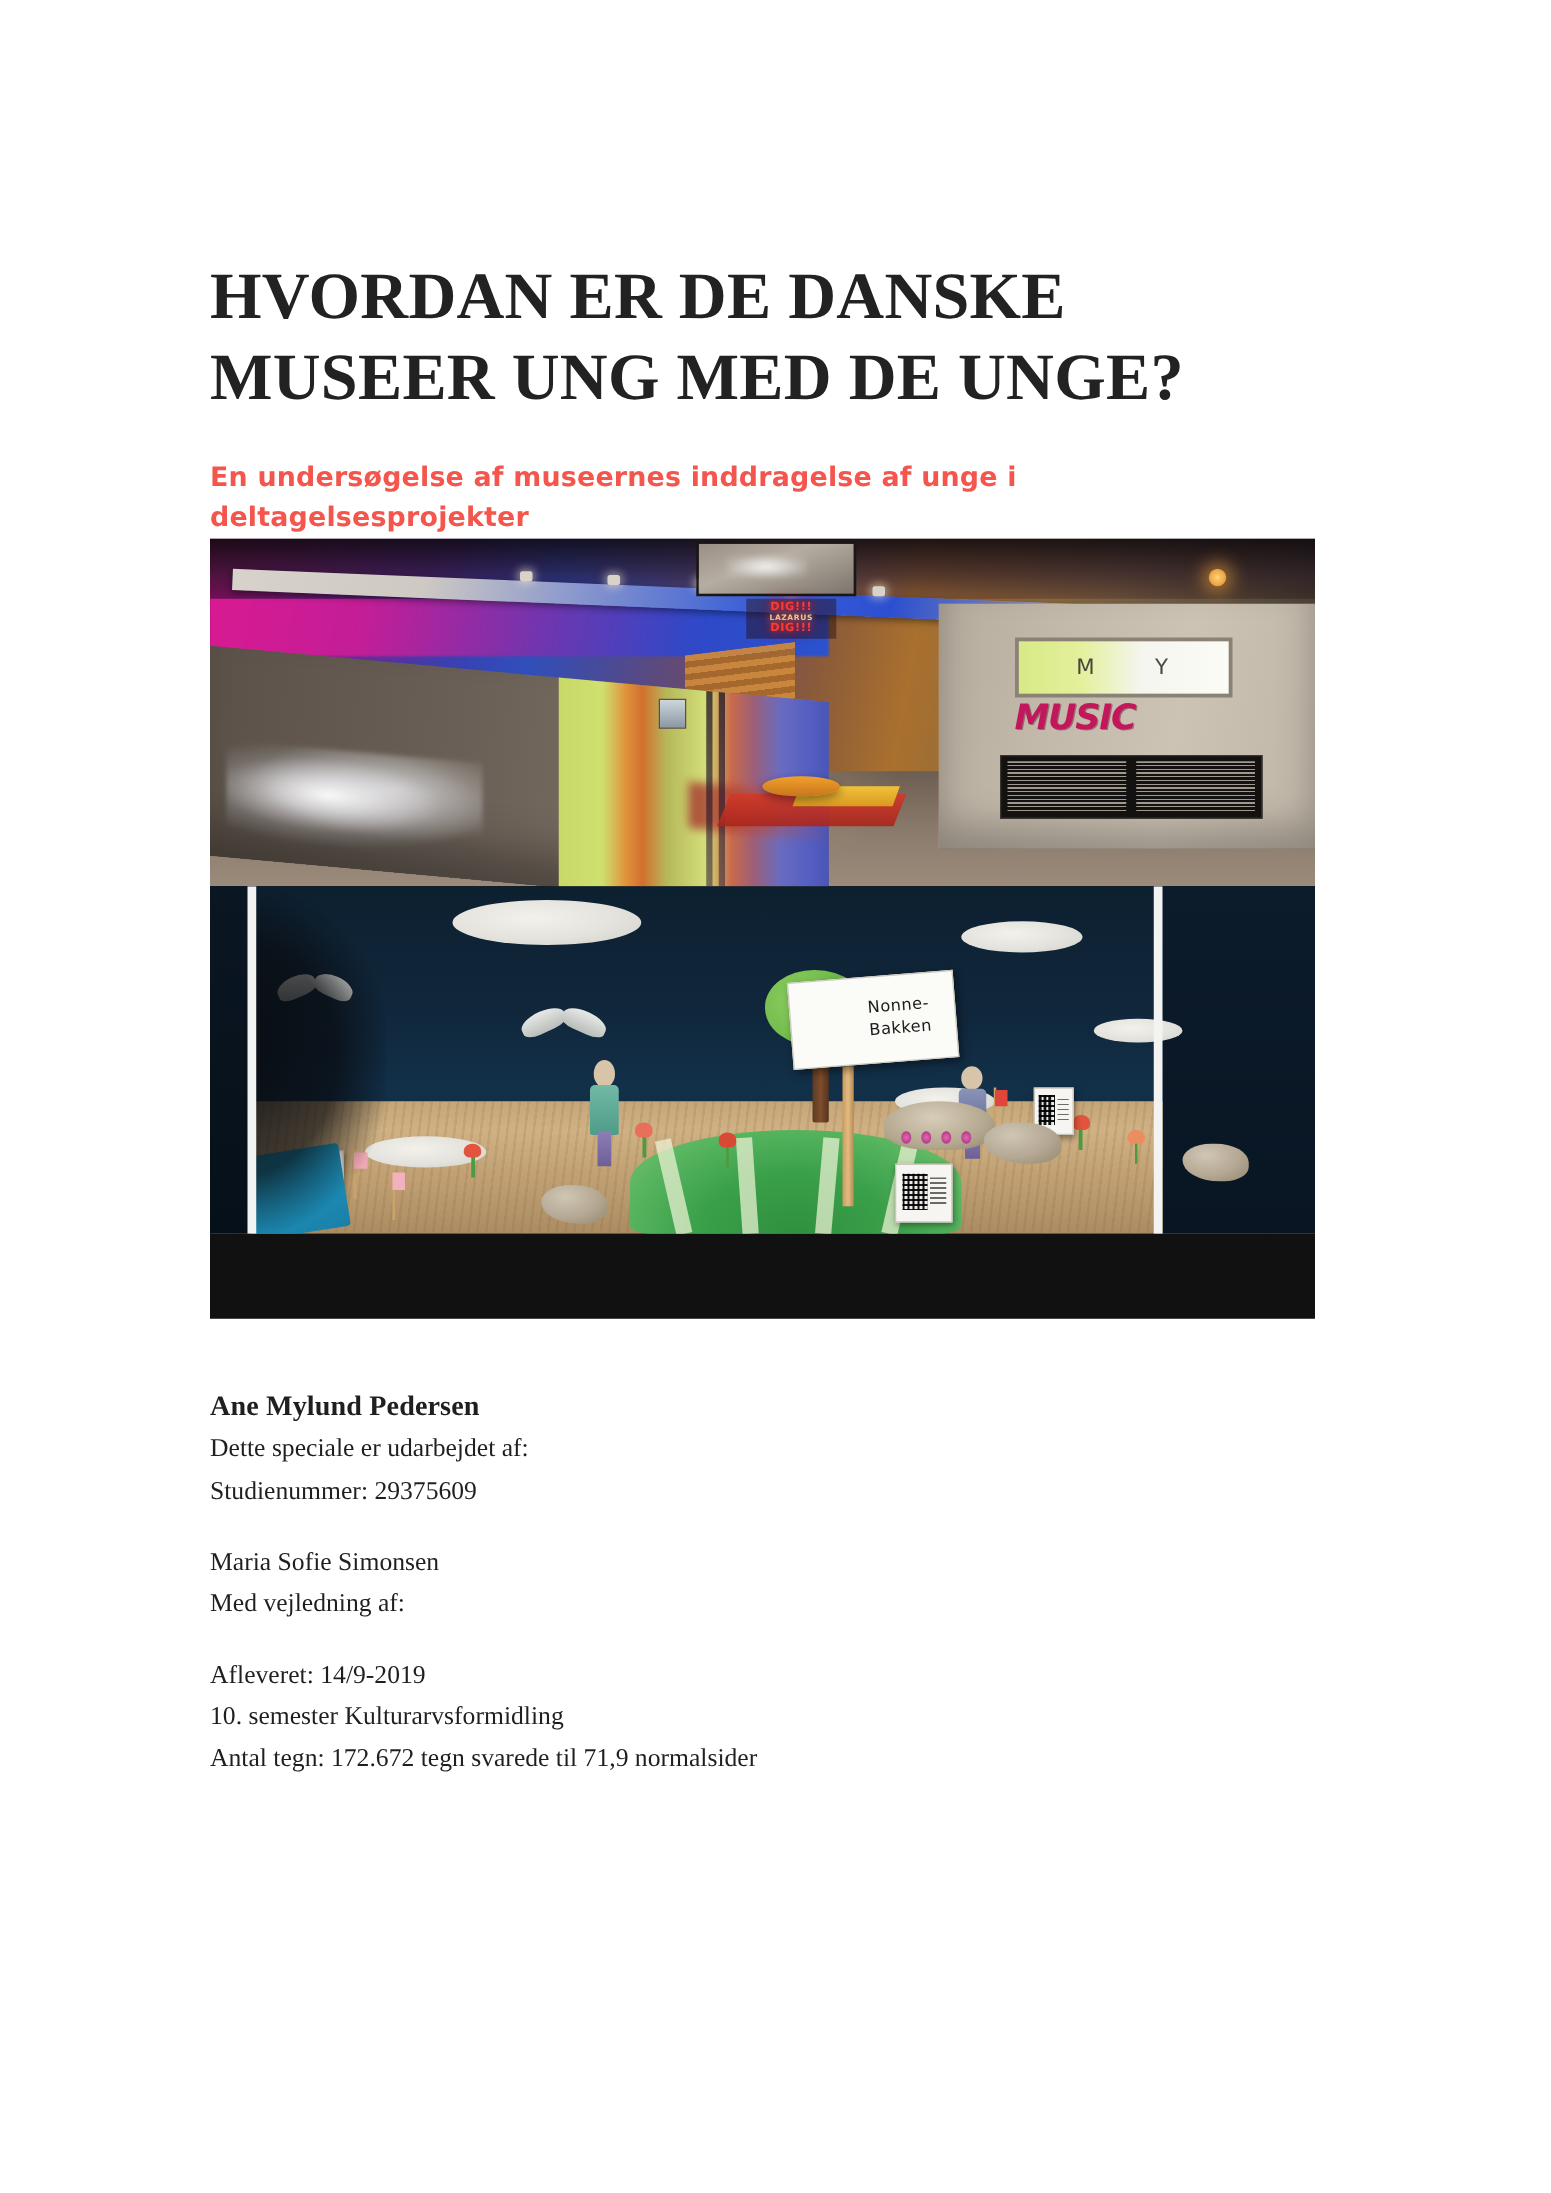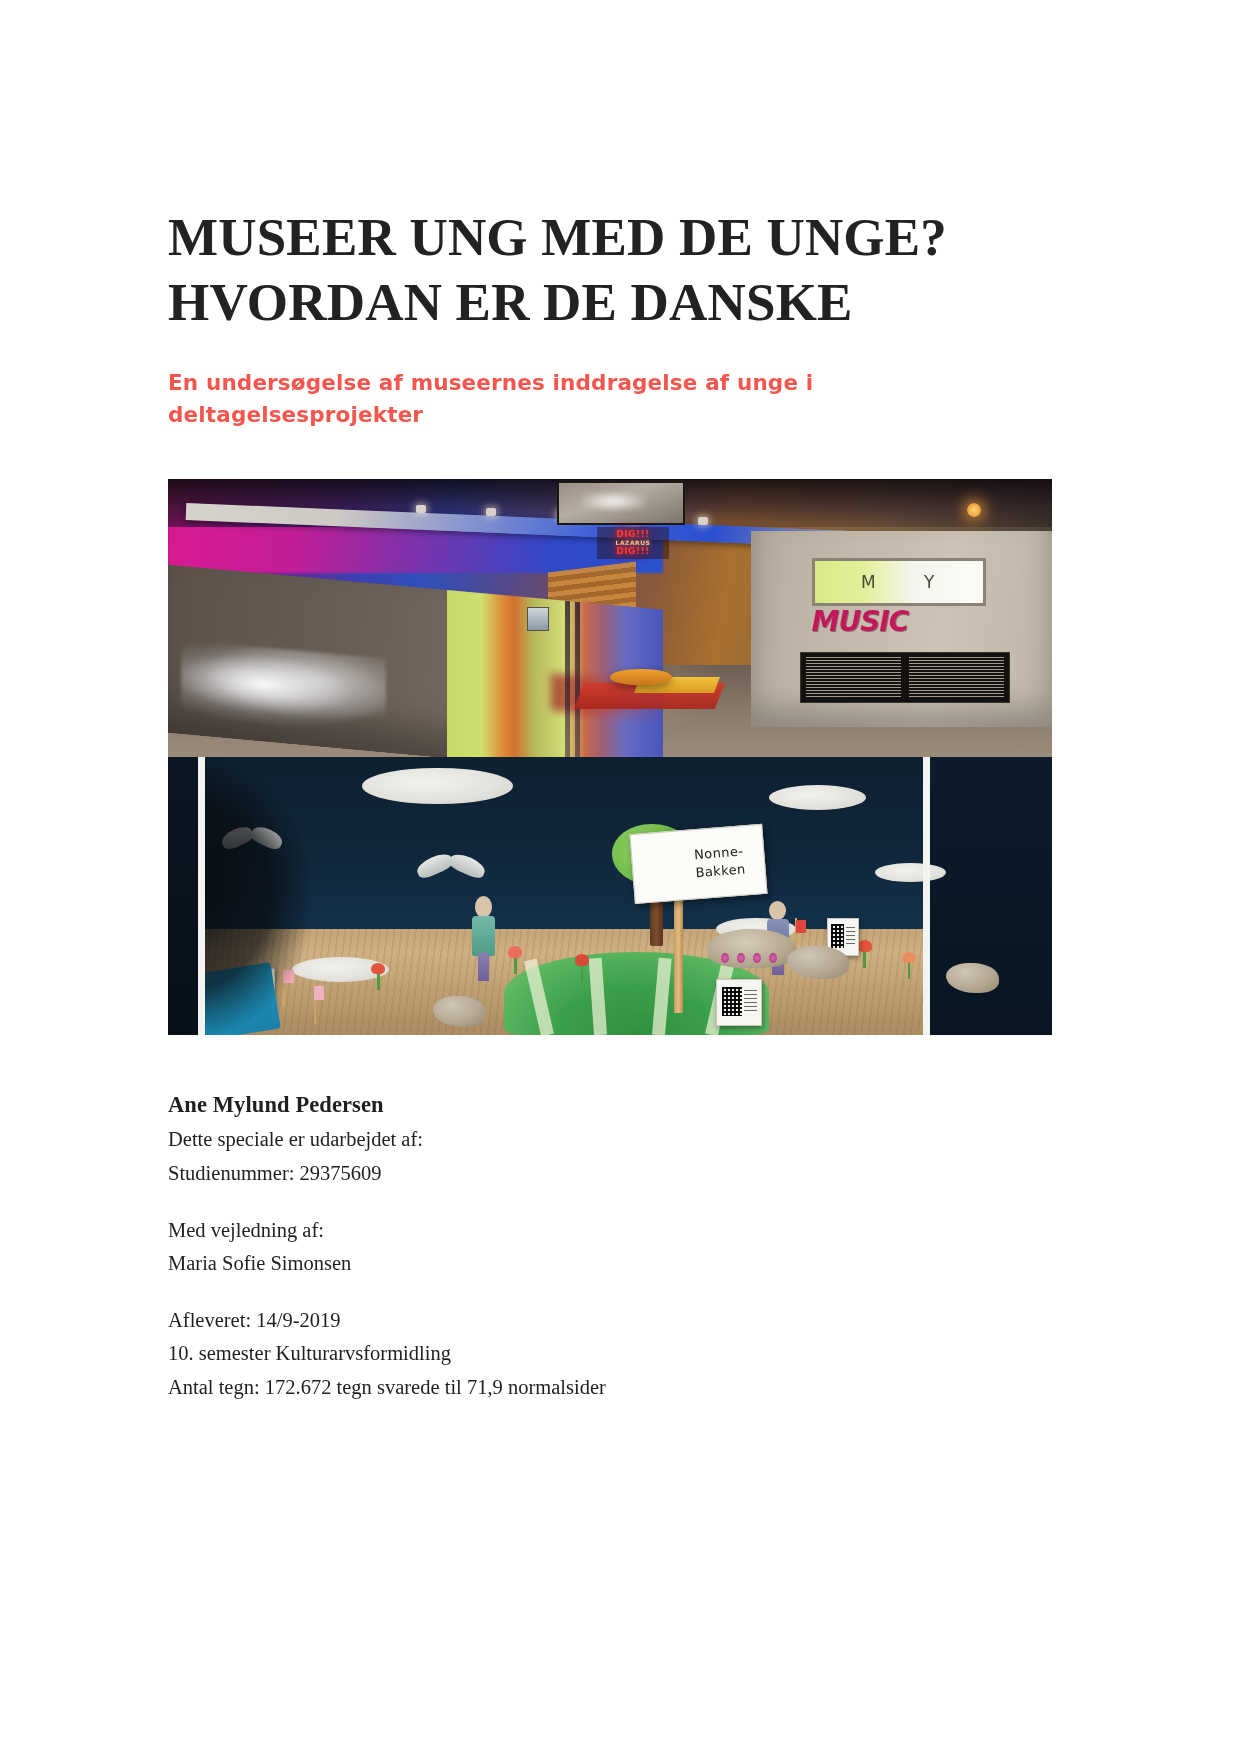--- a/index.html
+++ b/index.html
@@ -51,23 +51,22 @@
     font-size: 21.5px;
     line-height: 1.48;
     letter-spacing: 0.15px;
     color: #f4564d;
     max-width: 750px;
   }
   .sub-line { display: block; white-space: pre; }
 
   
   .figure-stack {
-    margin-top: 48px;
     width: 884px;
-    height: 556px;
+    height: 624px;
     position: relative;
     overflow: hidden;
     background: #111;
   }
   .photo {
     position: absolute;
     left: 0;
     width: 884px;
     overflow: hidden;
   }
@@ -402,22 +401,22 @@
   .colophon .line { display: block; white-space: pre; }
   .colophon .author-name { font-weight: 700; font-size: 22.5px; letter-spacing: .1px; }
 </style>
 </head>
 <body>
 
 <div class="page">
   <div class="content">
 
     <h1 class="doc-title">
+      <span class="title-line">HVORDAN ER DE DANSKE</span>
       <span class="title-line">MUSEER UNG MED DE UNGE?</span>
-      <span class="title-line">HVORDAN ER DE DANSKE</span>
     </h1>
 
     <h2 class="doc-subtitle">
       <span class="sub-line">En undersøgelse af museernes inddragelse af unge i</span>
       <span class="sub-line">deltagelsesprojekter</span>
     </h2>
 
     <div class="figure-stack">
 
       <div class="photo photo-top">
@@ -574,22 +573,22 @@
 
     <div class="colophon">
 
       <div class="group">
         <span class="line author-name">Ane Mylund Pedersen</span>
         <span class="line">Dette speciale er udarbejdet af:</span>
         <span class="line">Studienummer: 29375609</span>
       </div>
 
       <div class="group">
+        <span class="line">Maria Sofie Simonsen</span>
         <span class="line">Med vejledning af:</span>
-        <span class="line">Maria Sofie Simonsen</span>
       </div>
 
       <div class="group">
         <span class="line">Afleveret: 14/9-2019</span>
         <span class="line">10. semester Kulturarvsformidling</span>
         <span class="line">Antal tegn: 172.672 tegn svarede til 71,9 normalsider</span>
       </div>
 
     </div>
 

